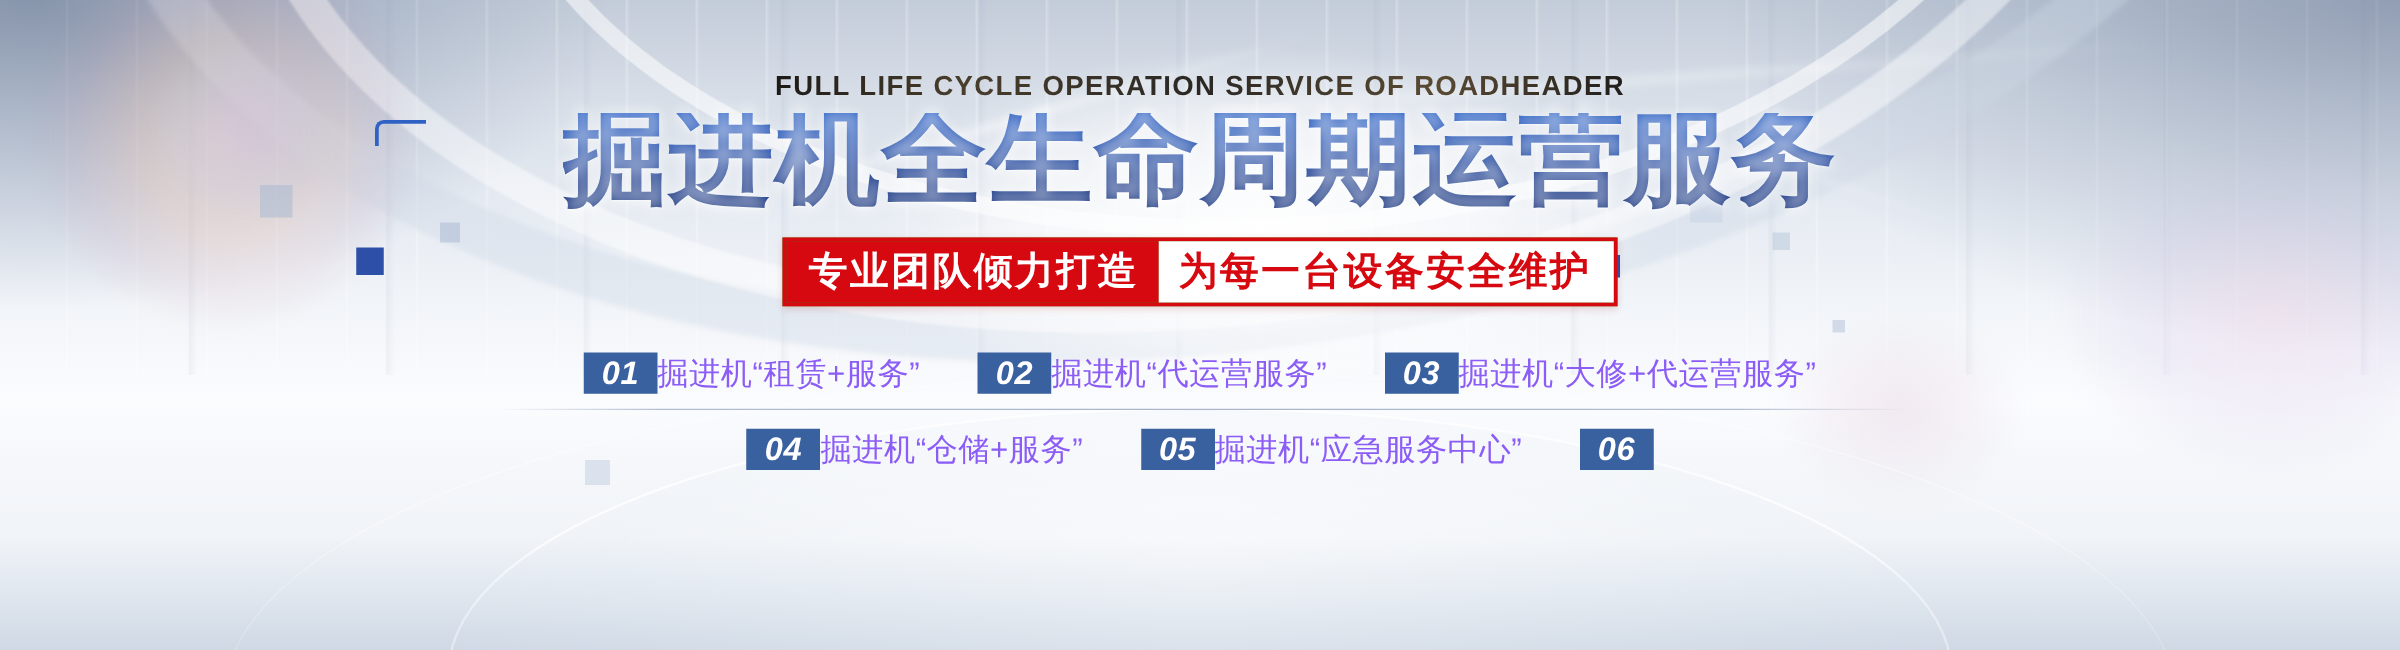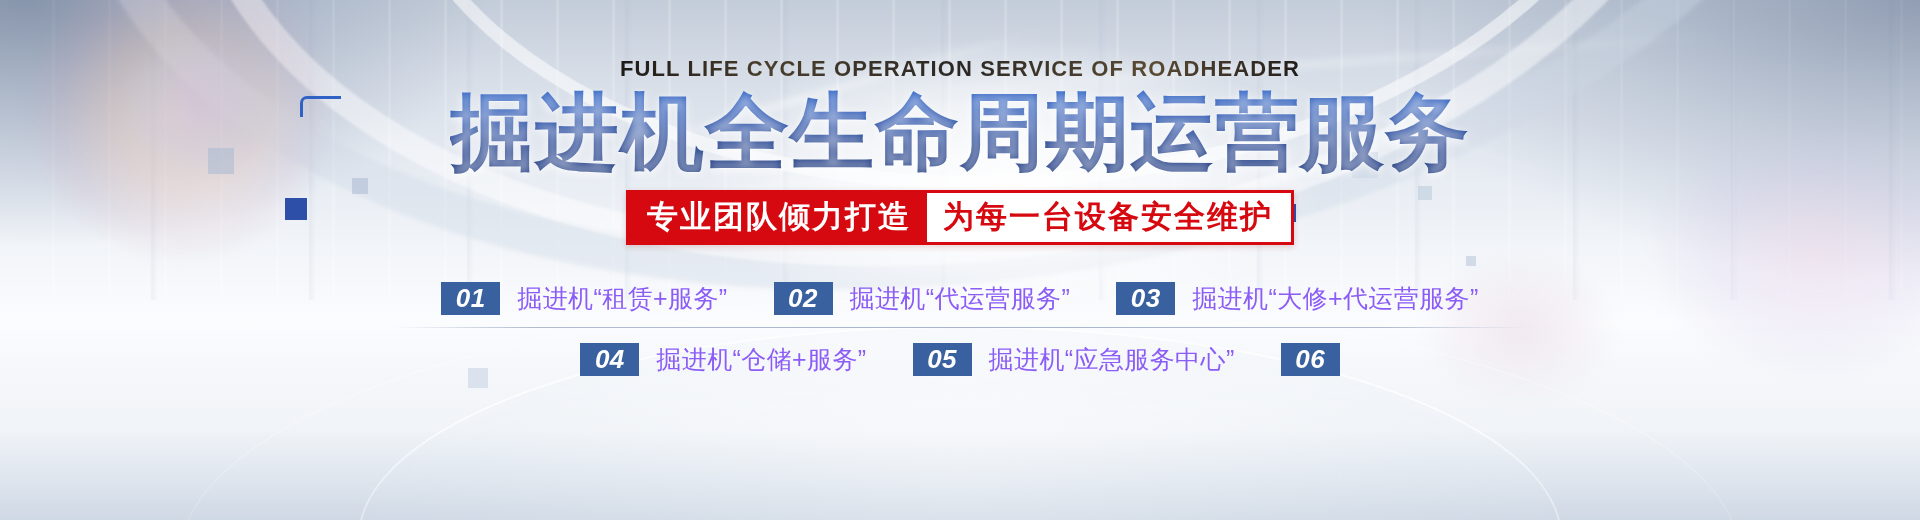--- a/index.html
+++ b/index.html
@@ -202,21 +202,21 @@
     color: #2e2a24;
     background: linear-gradient(90deg,#1c1a17 0%,#4a3e2c 22%,#2a2724 50%,#5a4a33 78%,#201e1b 100%);
     -webkit-background-clip: text;
     background-clip: text;
     -webkit-text-fill-color: transparent;
     white-space: nowrap;
   }
 
   .main-title {
     margin-top: 8px;
-    font-family: Liberation Sans, sans-serif;
+    font-family: Liberation Mono, monospace;
     font-size: 84px;
     font-weight: 700;
     line-height: 1.02;
     letter-spacing: 1px;
     white-space: nowrap;
     background: linear-gradient(180deg,
         #2f64c6 0%,
         #2a56b2 28%,
         #1f3f8e 62%,
         #17337a 100%);
@@ -279,21 +279,21 @@
       rgba(150,165,190,0) 0%,
       rgba(140,156,184,0.65) 12%,
       rgba(140,156,184,0.75) 50%,
       rgba(140,156,184,0.65) 88%,
       rgba(150,165,190,0) 100%);
     margin: 2px 0 4px 0;
   }
   .svc-item {
     display: flex;
     align-items: flex-end;
-    gap: 17px;
+    gap: 0;
     white-space: nowrap;
   }
   .svc-num {
     display: inline-flex;
     align-items: center;
     justify-content: center;
     min-width: 47px;
     height: 33px;
     padding: 0 6px;
     background: #39609f;

